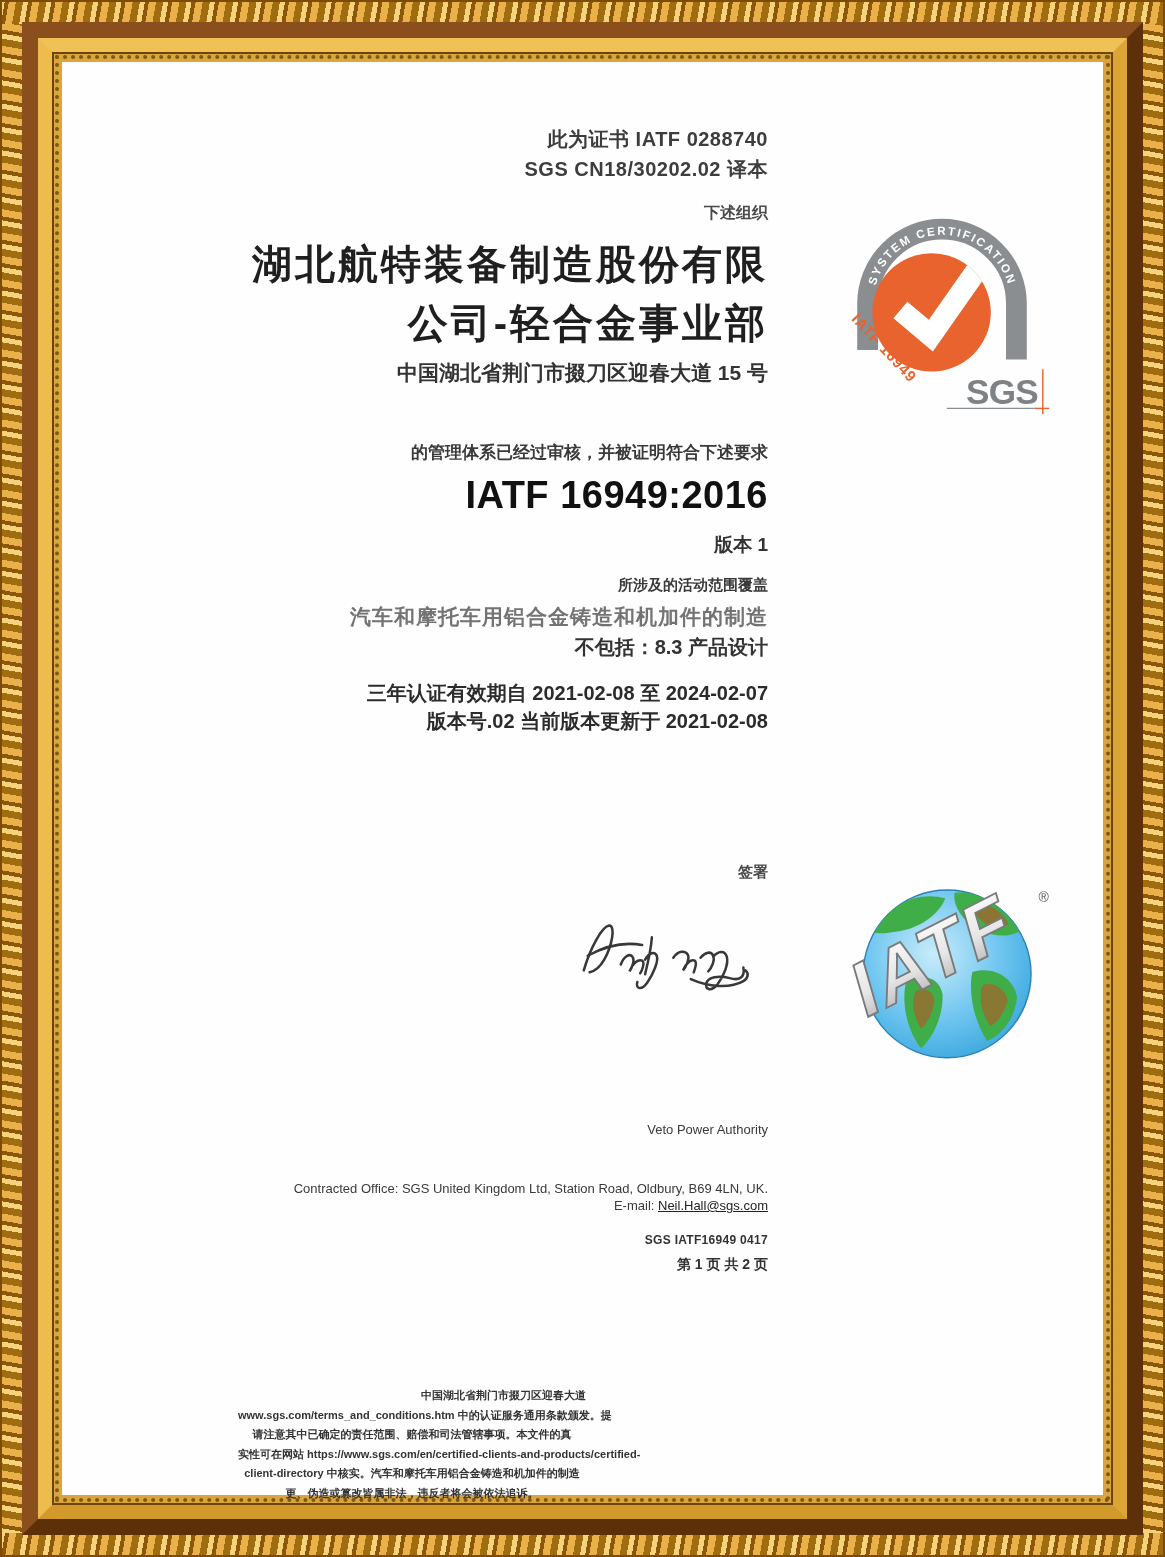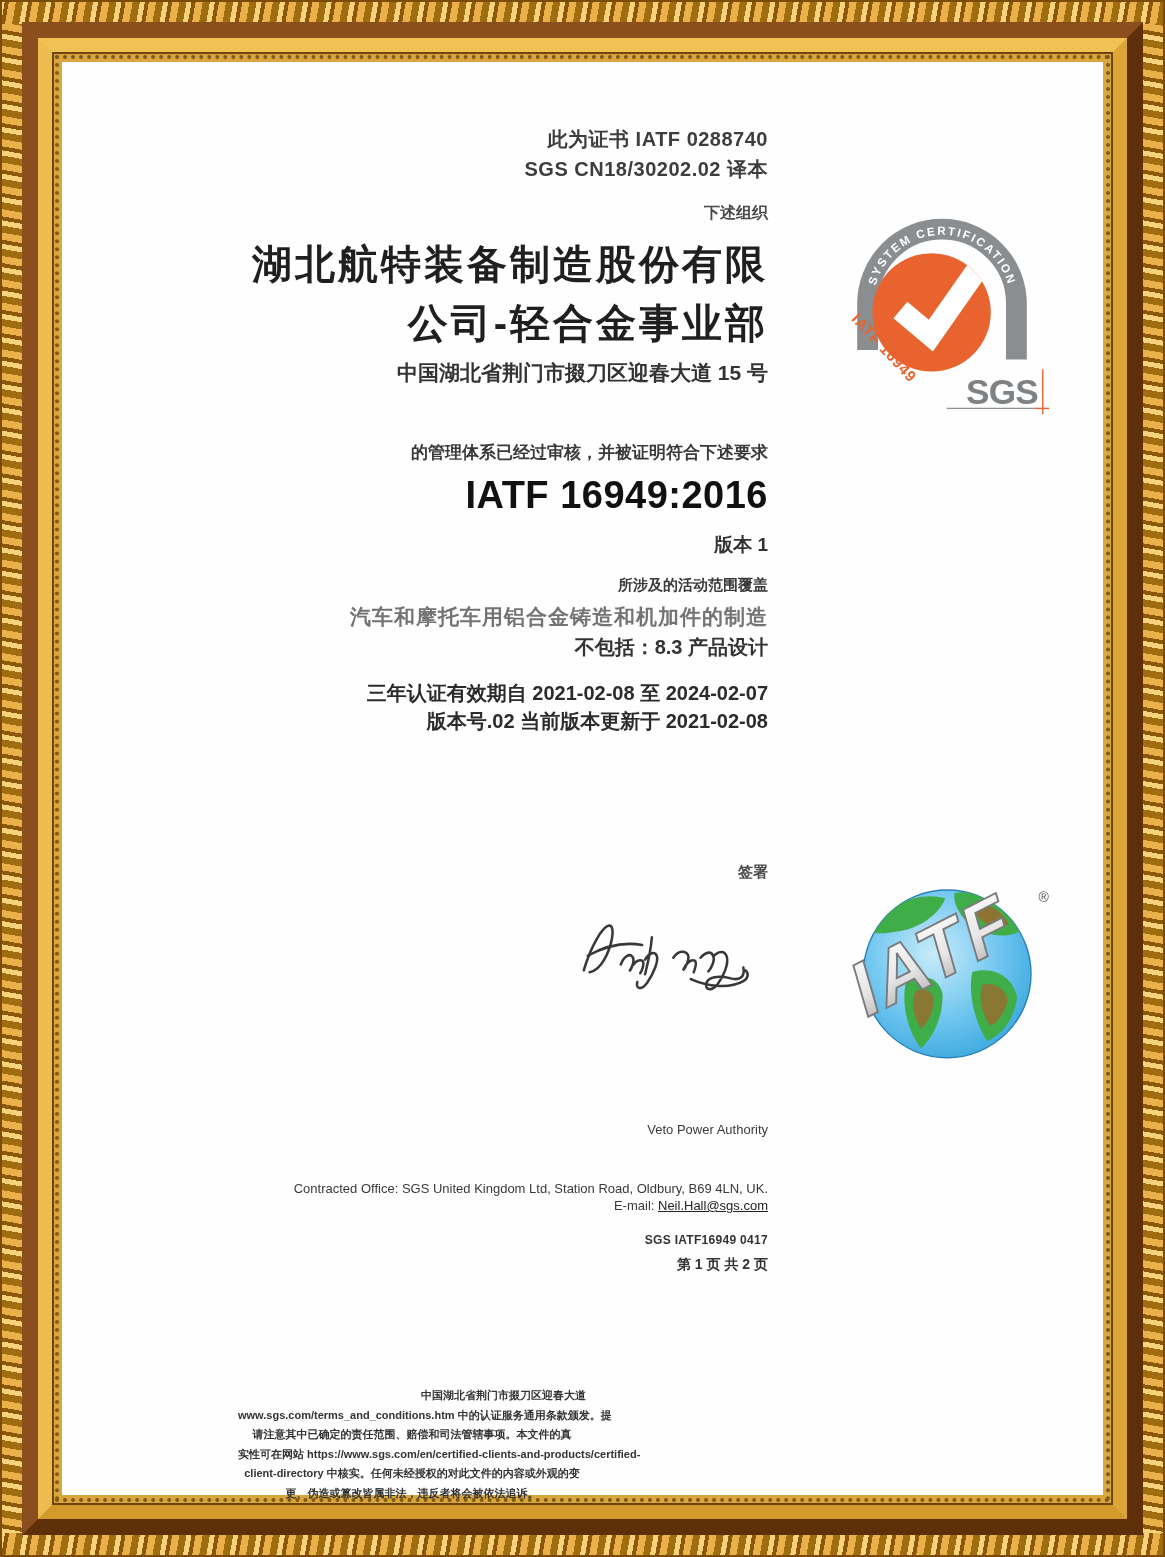--- a/index.html
+++ b/index.html
@@ -154,15 +154,15 @@
 </div>
 
 <div class="txt rcol doc-code" style="top:1233px">SGS IATF16949 0417</div>
 <div class="txt rcol page-info" style="top:1256px">第 1 页 共 2 页</div>
 
 <div class="txt footnote" style="top:1386px">
   <div class="fl right">中国湖北省荆门市掇刀区迎春大道</div>
   <div class="fl">www.sgs.com/terms_and_conditions.htm 中的认证服务通用条款颁发。提</div>
   <div class="fl">请注意其中已确定的责任范围、赔偿和司法管辖事项。本文件的真</div>
   <div class="fl">实性可在网站 https://www.sgs.com/en/certified-clients-and-products/certified-</div>
-  <div class="fl">client-directory 中核实。任何未经授权的对此文件的内容或外观的变</div>
+  <div class="fl">client-directory 中核实。汽车和摩托车用铝合金铸造和机加件的制造</div>
   <div class="fl">更、伪造或篡改皆属非法，违反者将会被依法追诉。</div>
 </div>
 
 </body></html>

